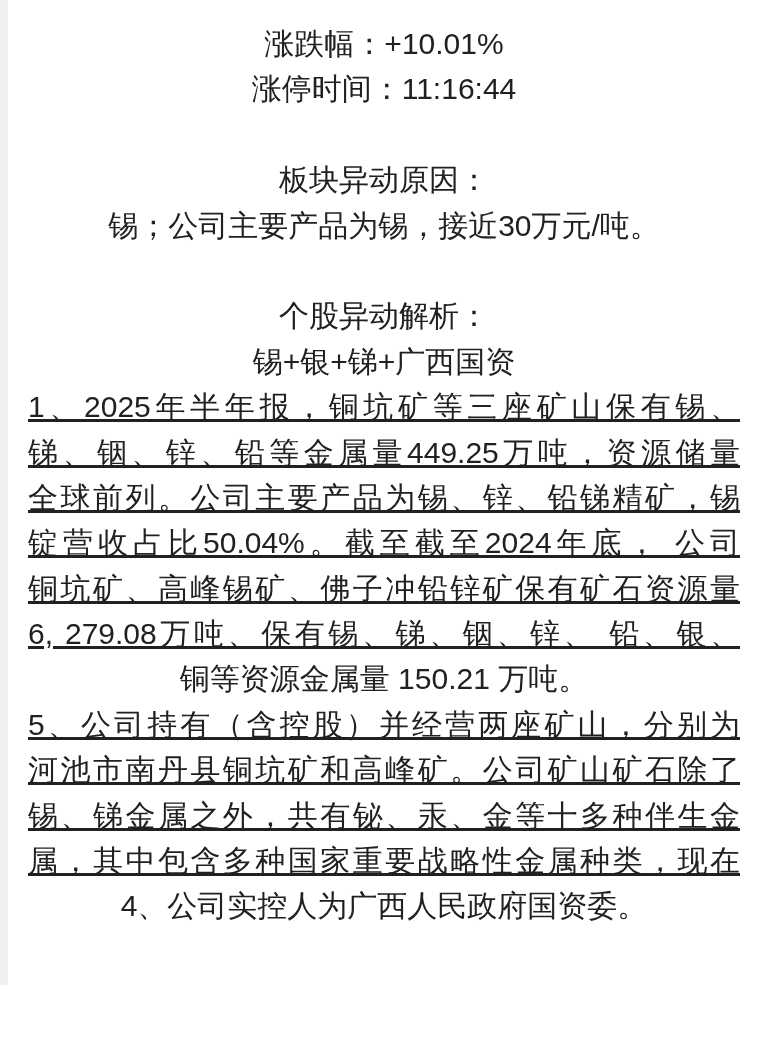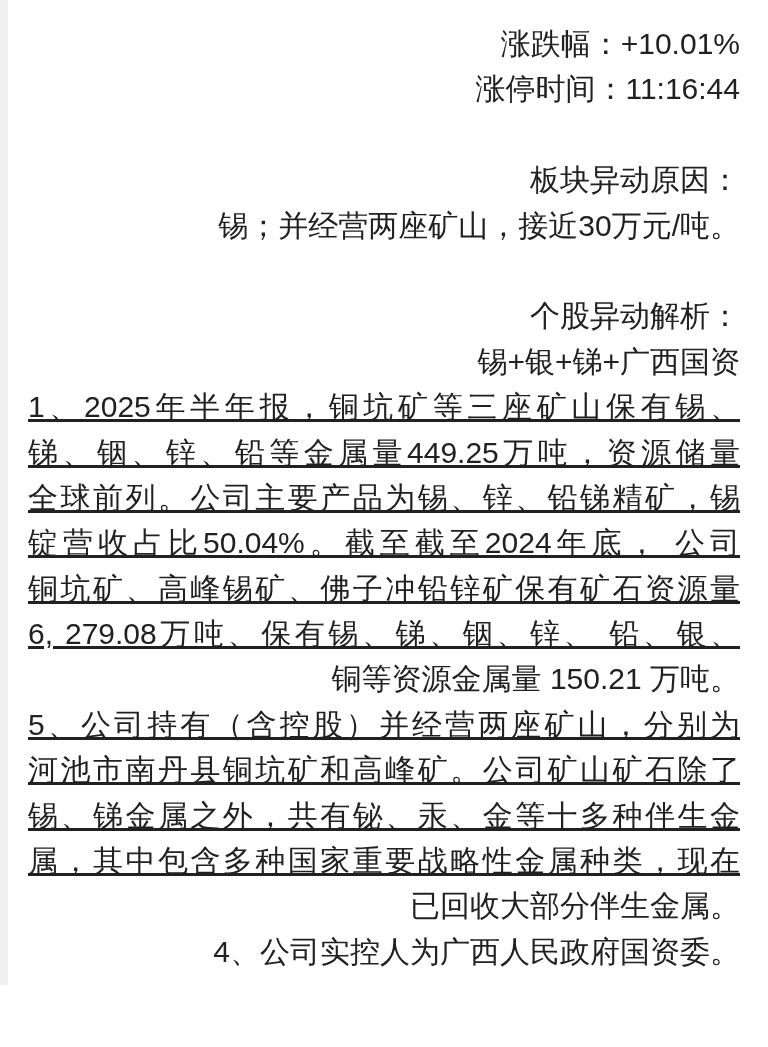--- a/index.html
+++ b/index.html
@@ -27,48 +27,47 @@
     left: 28px;
     top: 21px;
     width: 712px;
     font-size: 30px;
     line-height: 45.4px;
     color: #212121;
   }
   .text-line {
     height: 45.4px;
     overflow: hidden;
-    text-align: right;
+    text-align: center;
   }
   .text-line.justify {
     text-align: justify;
     text-align-last: justify;
     text-decoration: underline;
   }
 </style>
 </head>
 <body>
 
 <div class="edge-strip"></div>
 
 <div class="text-block" id="text-block">
     <div class="text-line">涨跌幅：+10.01%</div>
     <div class="text-line">涨停时间：11:16:44</div>
     <div class="text-line"></div>
     <div class="text-line">板块异动原因：</div>
-    <div class="text-line">锡；并经营两座矿山，接近30万元/吨。</div>
+    <div class="text-line">锡；公司主要产品为锡，接近30万元/吨。</div>
     <div class="text-line"></div>
     <div class="text-line">个股异动解析：</div>
     <div class="text-line">锡+银+锑+广西国资</div>
     <div class="text-line justify">1、2025年半年报，铜坑矿等三座矿山保有锡、</div>
     <div class="text-line justify">锑、铟、锌、铅等金属量449.25万吨，资源储量</div>
     <div class="text-line justify">全球前列。公司主要产品为锡、锌、铅锑精矿，锡</div>
     <div class="text-line justify">锭营收占比50.04%。截至截至2024年底， 公司</div>
     <div class="text-line justify">铜坑矿、高峰锡矿、佛子冲铅锌矿保有矿石资源量</div>
     <div class="text-line justify">6, 279.08万吨、保有锡、锑、铟、锌、 铅、银、</div>
     <div class="text-line">铜等资源金属量 150.21 万吨。</div>
     <div class="text-line justify">5、公司持有（含控股）并经营两座矿山，分别为</div>
     <div class="text-line justify">河池市南丹县铜坑矿和高峰矿。公司矿山矿石除了</div>
     <div class="text-line justify">锡、锑金属之外，共有铋、汞、金等十多种伴生金</div>
     <div class="text-line justify">属，其中包含多种国家重要战略性金属种类，现在</div>
-    <div class="text-line">已回收大部分伴生金属。</div>
     <div class="text-line">4、公司实控人为广西人民政府国资委。</div>
   </div>
 
 </body></html>

